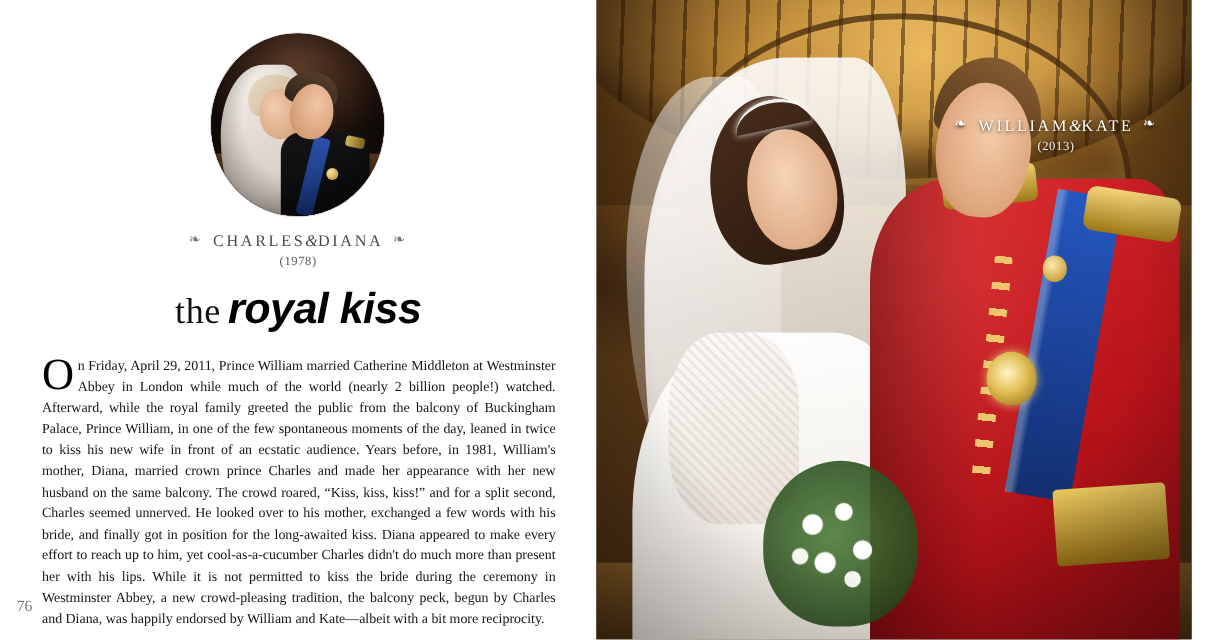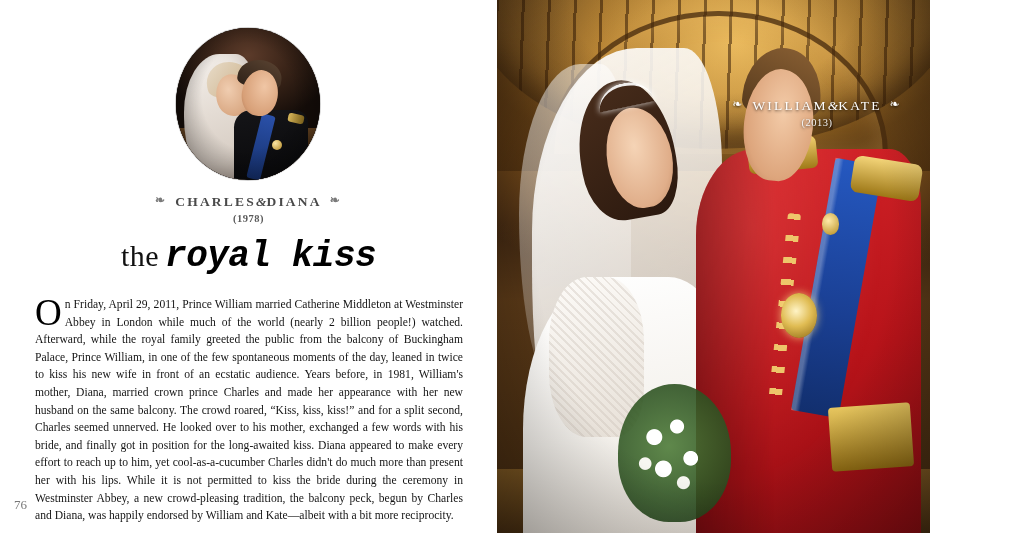--- a/index.html
+++ b/index.html
@@ -134,21 +134,20 @@
     inset: 0;
     background: radial-gradient(ellipse at 50% 45%, rgba(0,0,0,0) 45%, rgba(0,0,0,.55) 100%);
   }
 
   .caption-block {
     position: absolute;
     left: 0;
     top: 192px;
     width: 497px;
     text-align: center;
-    font-weight: bold;
   }
   .caption-title {
     font-family: "Liberation Serif", serif;
     font-size: 13.5px;
     letter-spacing: 2.2px;
     color: #4a4a4a;
     display: inline-block;
   }
   .orn {
     display: inline-block;
@@ -177,21 +176,21 @@
     text-align: center;
     white-space: nowrap;
   }
   .headline .the {
     font-family: "Liberation Serif", serif;
     font-size: 30px;
     color: #111;
     letter-spacing: 0.5px;
   }
   .headline .royal {
-    font-family: Liberation Mono, monospace;
+    font-family: Liberation Sans, sans-serif;
     font-style: italic;
     font-weight: bold;
     font-size: 36px;
     color: #000;
     letter-spacing: -0.5px;
     margin-left: 6px;
   }
 
   .body-text {
     position: absolute;
@@ -218,21 +217,21 @@
     left: 14px;
     bottom: 20px;
     font-family: Liberation Serif, serif;
     font-size: 13px;
     color: #777;
   }
 
   
   .page-right {
     position: relative;
-    width: 433px;
+    width: 496px;
     height: 533px;
     overflow: hidden;
     background: #737373;
   }
   .photo {
     position: absolute;
     inset: 0;
     overflow: hidden;
   }
   .bg-hall {

